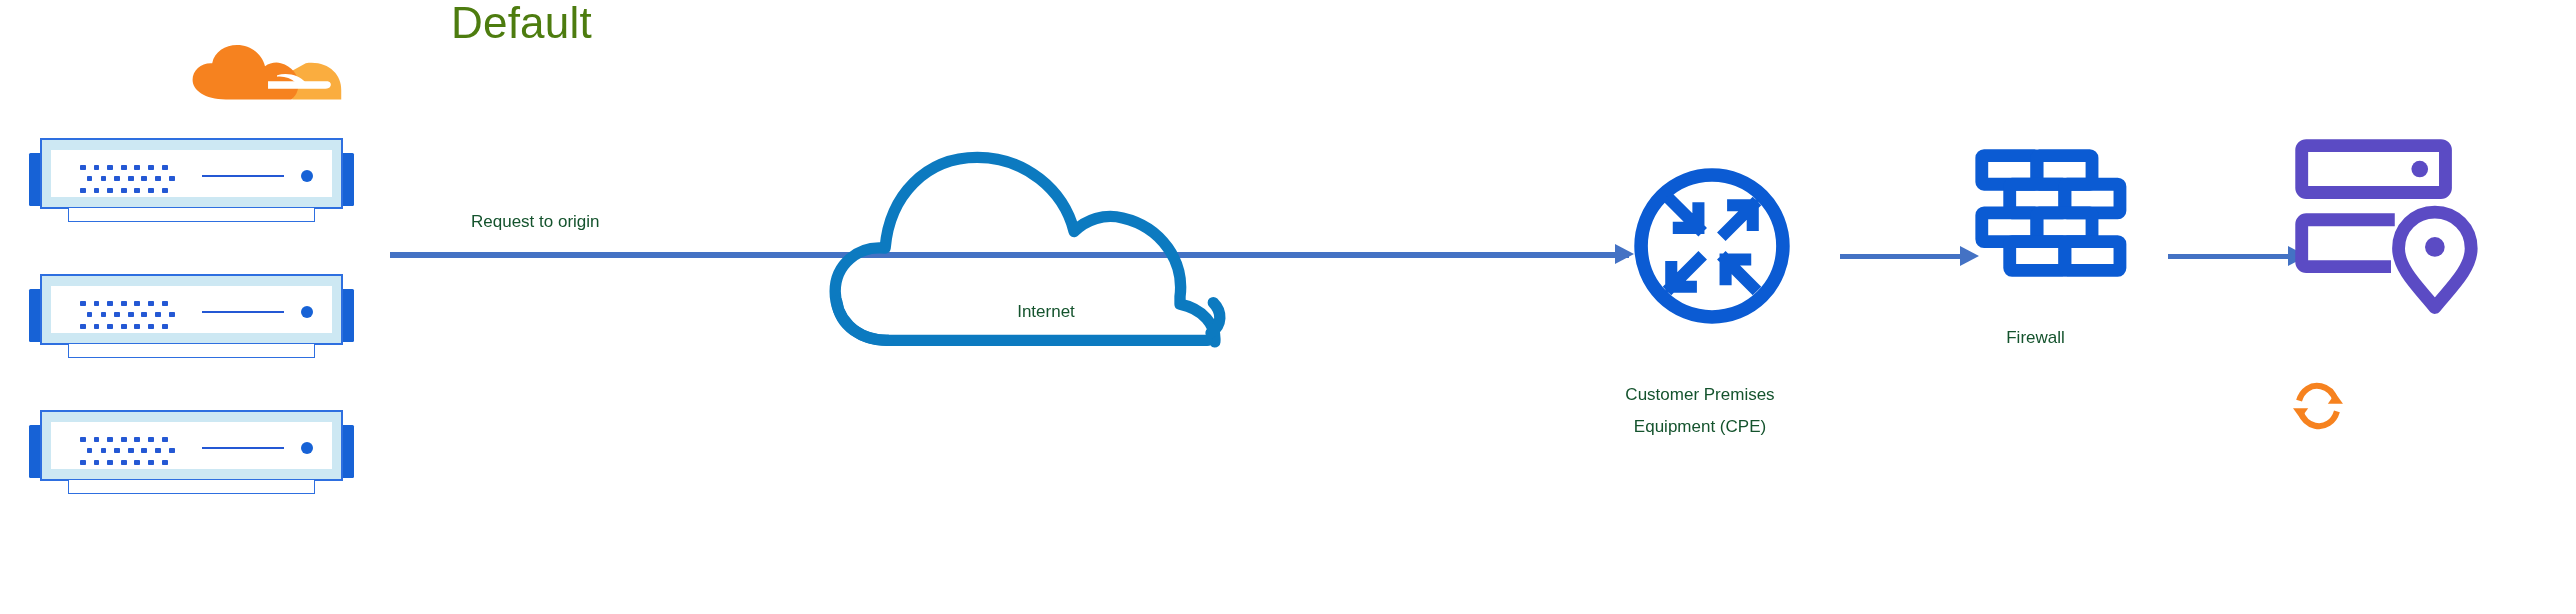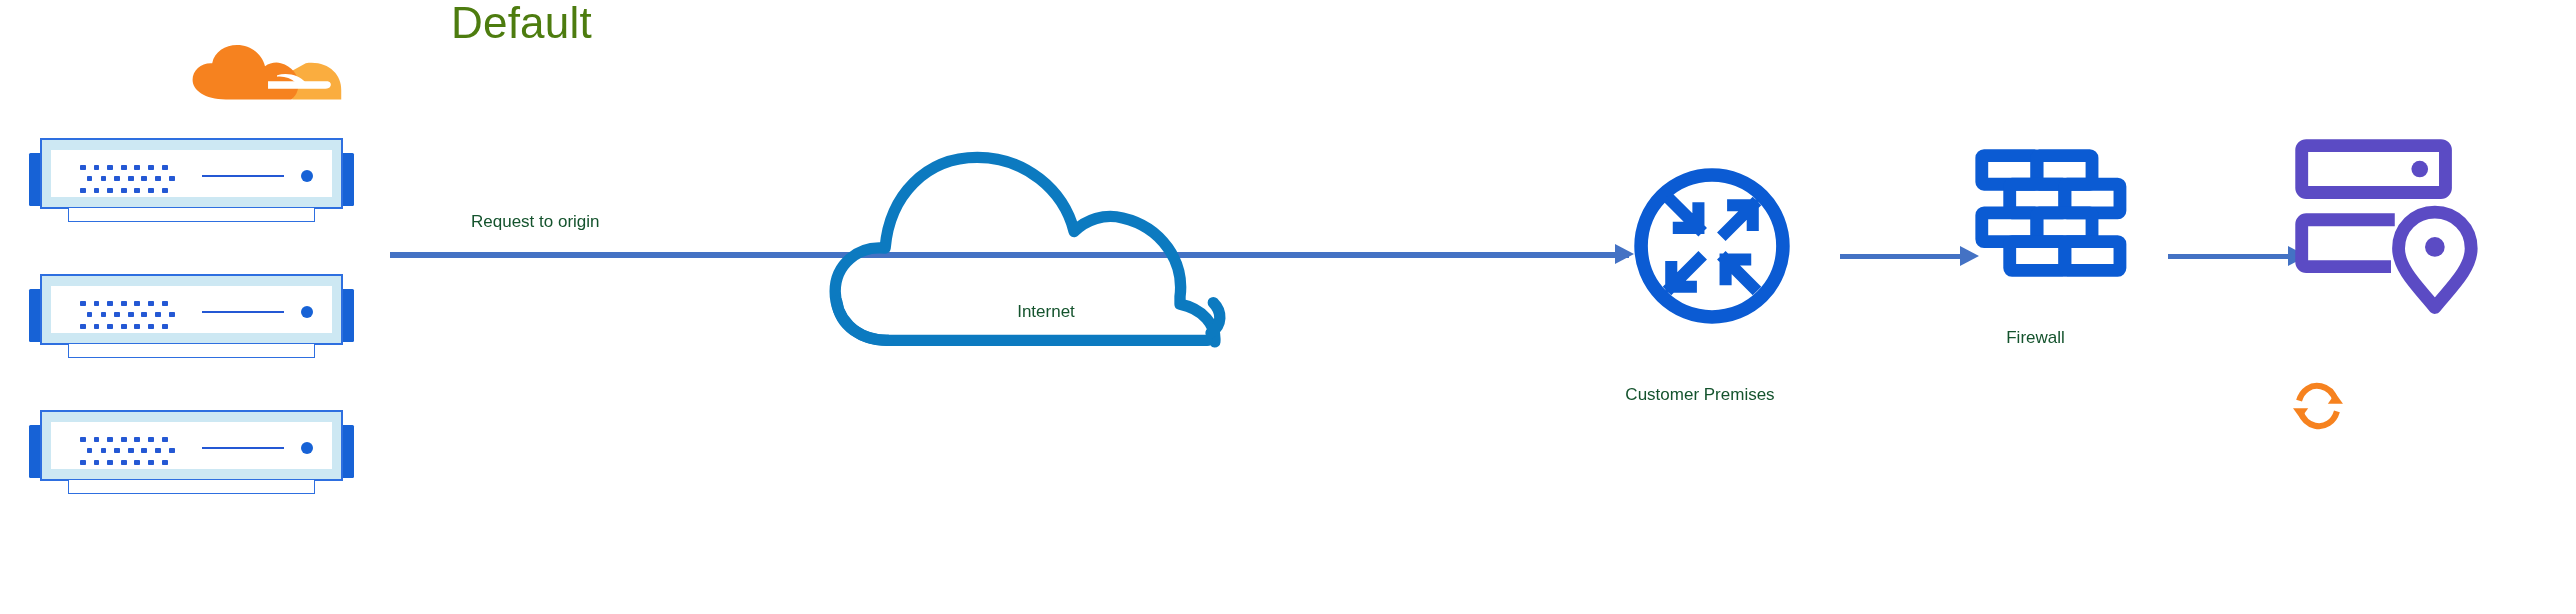--- a/index.html
+++ b/index.html
@@ -271,20 +271,21 @@
 
       <path d="M128 92 L164 56 M164 56 L164 82 M164 56 L138 56" fill="none" stroke="#0B5BD3" stroke-width="16" stroke-linecap="square"></path>
 
       <path d="M92 128 L56 164 M56 164 L82 164 M56 164 L56 138" fill="none" stroke="#0B5BD3" stroke-width="16" stroke-linecap="square"></path>
 
       <path d="M164 164 L128 128 M128 128 L154 128 M128 128 L128 154" fill="none" stroke="#0B5BD3" stroke-width="16" stroke-linecap="square"></path>
     </svg>
   </div>
   <div class="abs lbl" id="label-cpe">
     <div>Customer Premises</div>
+    <div>Equipment (CPE)</div>
   </div>
 
   <div class="abs" id="firewall-icon">
     <svg viewBox="0 0 206 200" width="156" height="151">
       <g fill="none" stroke="#0B5BD3" stroke-width="17" stroke-linejoin="round">
 
         <rect x="10" y="10" width="73" height="38" rx="3"></rect>
         <rect x="83" y="10" width="73" height="38" rx="3"></rect>
 
         <rect x="47" y="48" width="73" height="38" rx="3"></rect>

